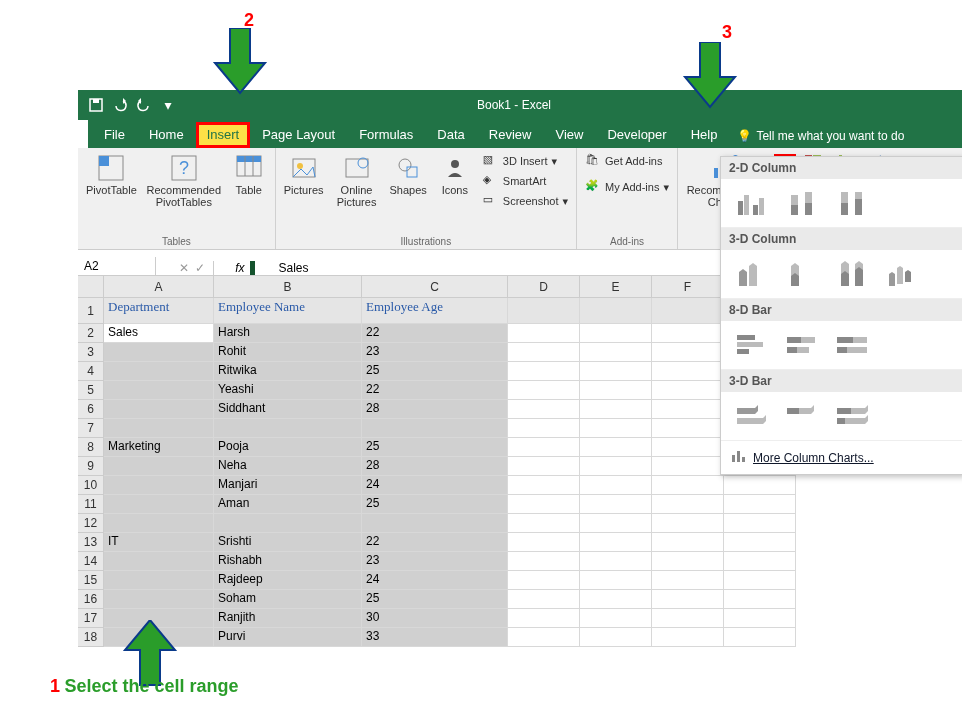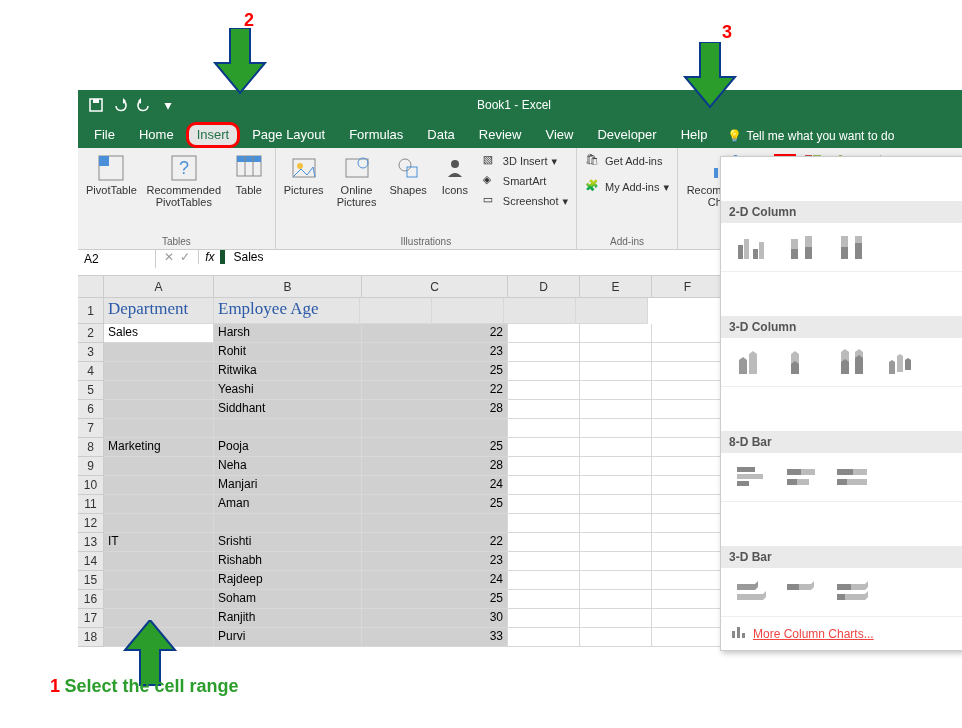--- a/index.html
+++ b/index.html
@@ -7,68 +7,68 @@
 
   .app { position: absolute; left: 78px; top: 90px; width: 884px; height: 532px; background: #fff; }
 
   
   .titlebar { height: 30px; background: #217346; display: flex; align-items: center; color: #fff; }
   .qat { display: flex; align-items: center; gap: 8px; padding: 0 10px; font-size: 14px; }
   .qat-icon { width: 16px; height: 16px; display: inline-flex; align-items: center; justify-content: center; }
   .title-spacer { flex: 1; text-align: center; font-size: 12px; }
 
   
-  .tabs { height: 28px; background: #217346; display: flex; align-items: flex-end; padding: 0 4px; color: #fff; font-size: 13px; }
+  .tabs { height: 28px; background: #217346; display: flex; align-items: flex-end; padding: 0 4px; color: #fff; font-size: 13px; margin-left: 10px; }
   .tab { padding: 5px 12px 6px 12px; cursor: pointer; }
-  .tab.active { background: #e5e5e5; color: #217346; border-radius: 10px; }
+  .tab.active { background: #fde047; color: #217346; }
   .insert-highlight { border: 3px solid #ff0000; padding: 2px 8px 3px 8px; }
   .tell-me { display: flex; align-items: center; gap: 4px; padding: 5px 8px; font-size: 12px; }
 
   
   .ribbon { height: 102px; background: #f0f0f0; border-bottom: 1px solid #ccc; display: flex; font-size: 11px; color: #333; overflow: hidden; }
   .rgroup { border-right: 1px solid #d0d0d0; display: flex; flex-direction: column; align-items: center; padding: 4px 6px 2px 6px; }
   .rgroup-body { display: flex; gap: 6px; flex: 1; align-items: flex-start; }
   .rgroup-label { font-size: 10px; color: #666; text-align: left; padding-top: 2px; }
   .rbtn { display: flex; flex-direction: column; align-items: center; gap: 2px; padding: 2px; cursor: pointer; text-align: center; min-width: 40px; }
   .rbtn .ic { width: 28px; height: 28px; display: flex; align-items: center; justify-content: center; }
   .sm-list { display: flex; flex-direction: column; gap: 2px; font-size: 11px; }
   .sm-item { display: flex; align-items: center; gap: 4px; padding: 1px 2px; cursor: pointer; }
   .sm-item .smic { width: 16px; height: 16px; display: inline-flex; }
 
   .charts-mini { display: flex; gap: 8px; padding: 2px 0; }
   .charts-mini .mini { width: 22px; height: 18px; cursor: pointer; }
   .mini-highlight { border: 3px solid #ff0000; padding: 1px; }
 
   
-  .fbar { height: 26px; display: flex; align-items: flex-start; border-bottom: 1px solid #ccc; font-size: 12px; background: #fff; }
+  .fbar { height: 26px; display: flex; align-items: flex-end; border-bottom: 1px solid #ccc; font-size: 12px; background: #fff; gap: 15px; }
   .namebox { width: 78px; border-right: 1px solid #ccc; padding: 2px 6px; background: #fff; }
   .fx-controls { display: flex; align-items: center; gap: 6px; padding: 0 8px; color: #999; border-right: 1px solid #ccc; }
   .fx-label { font-style: italic; padding: 0 6px; border-right: 5px solid #14532d; }
   .fvalue { padding: 0 8px; flex: 1; }
   .corner { width: 26px; height: 22px; background: #e8e8e8; border-right: 1px solid #ccc; border-bottom: 1px solid #ccc; }
   .colhdr { height: 22px; background: #e8e8e8; border-right: 1px solid #ccc; border-bottom: 1px solid #ccc; text-align: center; font-size: 12px; color: #333; display: flex; align-items: center; justify-content: center; }
   .rowhdr { width: 26px; background: #e8e8e8; border-right: 1px solid #ccc; border-bottom: 1px solid #ccc; text-align: center; font-size: 12px; color: #333; display: flex; align-items: center; justify-content: center; }
   .row { display: flex; }
   .cell { height: 19px; border-right: 1px solid #d8d8d8; border-bottom: 1px solid #d8d8d8; font-size: 12px; padding: 1px 4px; overflow: hidden; white-space: nowrap; }
-  .cell.num { text-align: right; }
-  .header-row .cell { color: #2a5aa8; font-size: 17px; font-family: "Times New Roman", serif; height: 26px; background: #e5e5e5; }
+  .cell.num { }
+  .header-row .cell { color: #2a5aa8; font-size: 13px; font-family: "Times New Roman", serif; height: 26px; background: #e5e5e5; }
   .sel { background: #d0d0d0; }
   .active-cell { background: #fff !important; }
   .colA { width: 110px; }
   .colB { width: 148px; }
   .colC { width: 146px; }
   .colD, .colE, .colF, .colG { width: 72px; }
 
   
   .chart-panel { position: absolute; top: 66px; right: -2px; width: 244px; background: #fff; border: 1px solid #ccc; box-shadow: 2px 2px 6px rgba(0,0,0,.25); font-size: 12px; z-index: 100; }
   .cp-sect { border-bottom: 1px solid #eee; }
-  .cp-head { background: #eaeaea; padding: 4px 8px; font-weight: 600; color: #555; margin-top: 44px; }
+  .cp-head { background: #eaeaea; padding: 4px 8px; font-weight: 600; color: #555; }
   .cp-body { display: flex; gap: 10px; padding: 8px 12px; }
   .cp-thumb { width: 40px; height: 32px; cursor: pointer; display: flex; align-items: center; justify-content: center; }
-  .cp-more { display: flex; align-items: center; gap: 6px; padding: 8px 10px; cursor: pointer; color: #ef4444; }
+  .cp-more { display: flex; align-items: center; gap: 6px; padding: 8px 10px; cursor: pointer; color: #0f172a; }
 
   
   .anno { position: absolute; z-index: 200; }
   .anno-label { font-weight: 700; font-size: 18px; }
   .red { color: #ff0000; }
   .green { color: #2a9d2a; }
   .arrow-svg { display: block; }
 
 </style>
 </head>
@@ -312,20 +312,21 @@
       <div class="colhdr colC">C</div>
       <div class="colhdr colD">D</div>
       <div class="colhdr colE">E</div>
       <div class="colhdr colF">F</div>
       <div class="colhdr colG">G</div>
     </div>
 
     <div class="row header-row">
       <div class="rowhdr" style="height:26px">1</div>
       <div class="cell colA sel">Department</div>
+      <div class="cell colB sel">Employee Name</div>
       <div class="cell colC sel">Employee Age</div>
       <div class="cell colD"></div>
       <div class="cell colE"></div>
       <div class="cell colF"></div>
       <div class="cell colG"></div>
     </div>
 
     <div id="data-rows">
         <div class="row">
           <div class="rowhdr">2</div>

